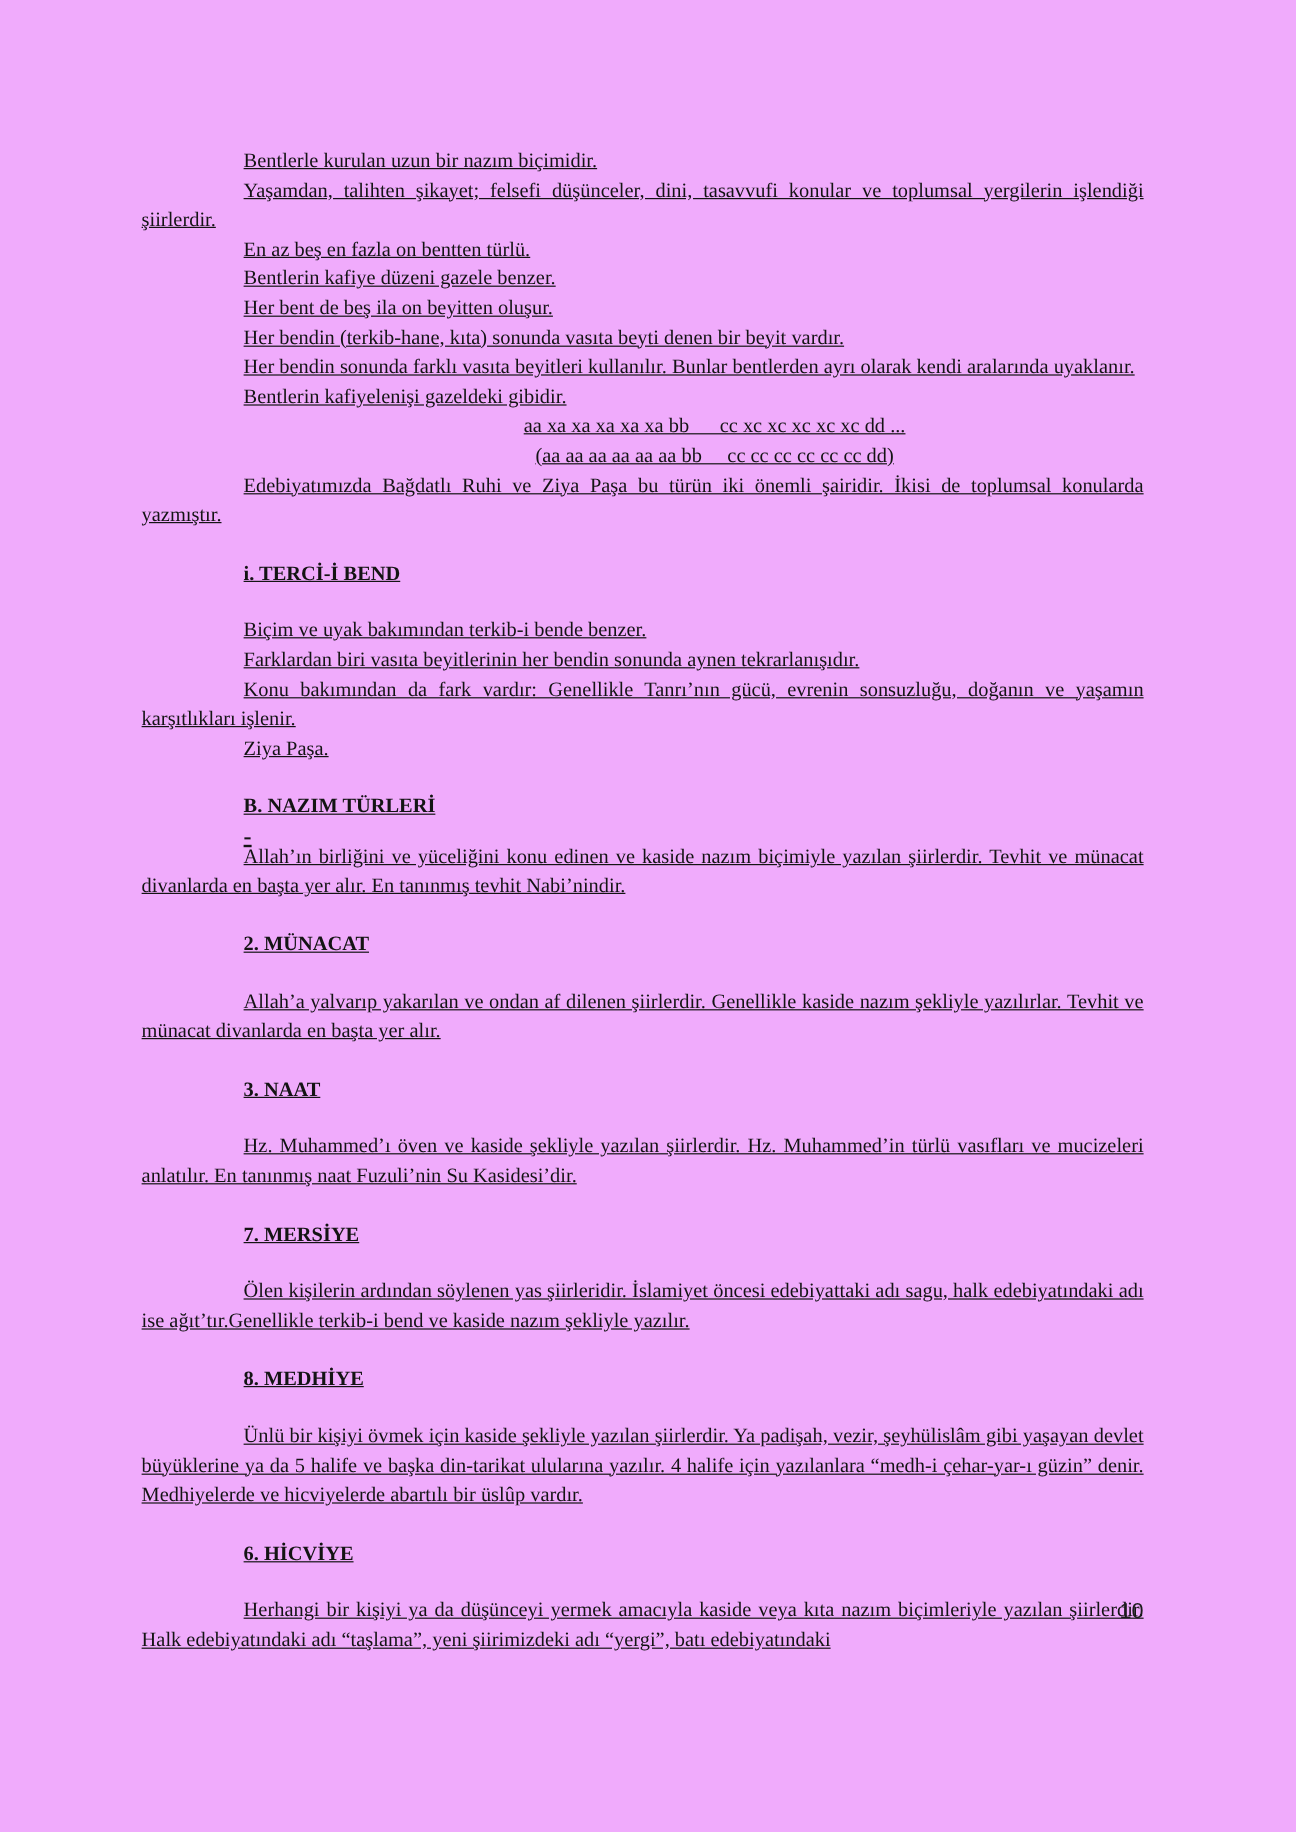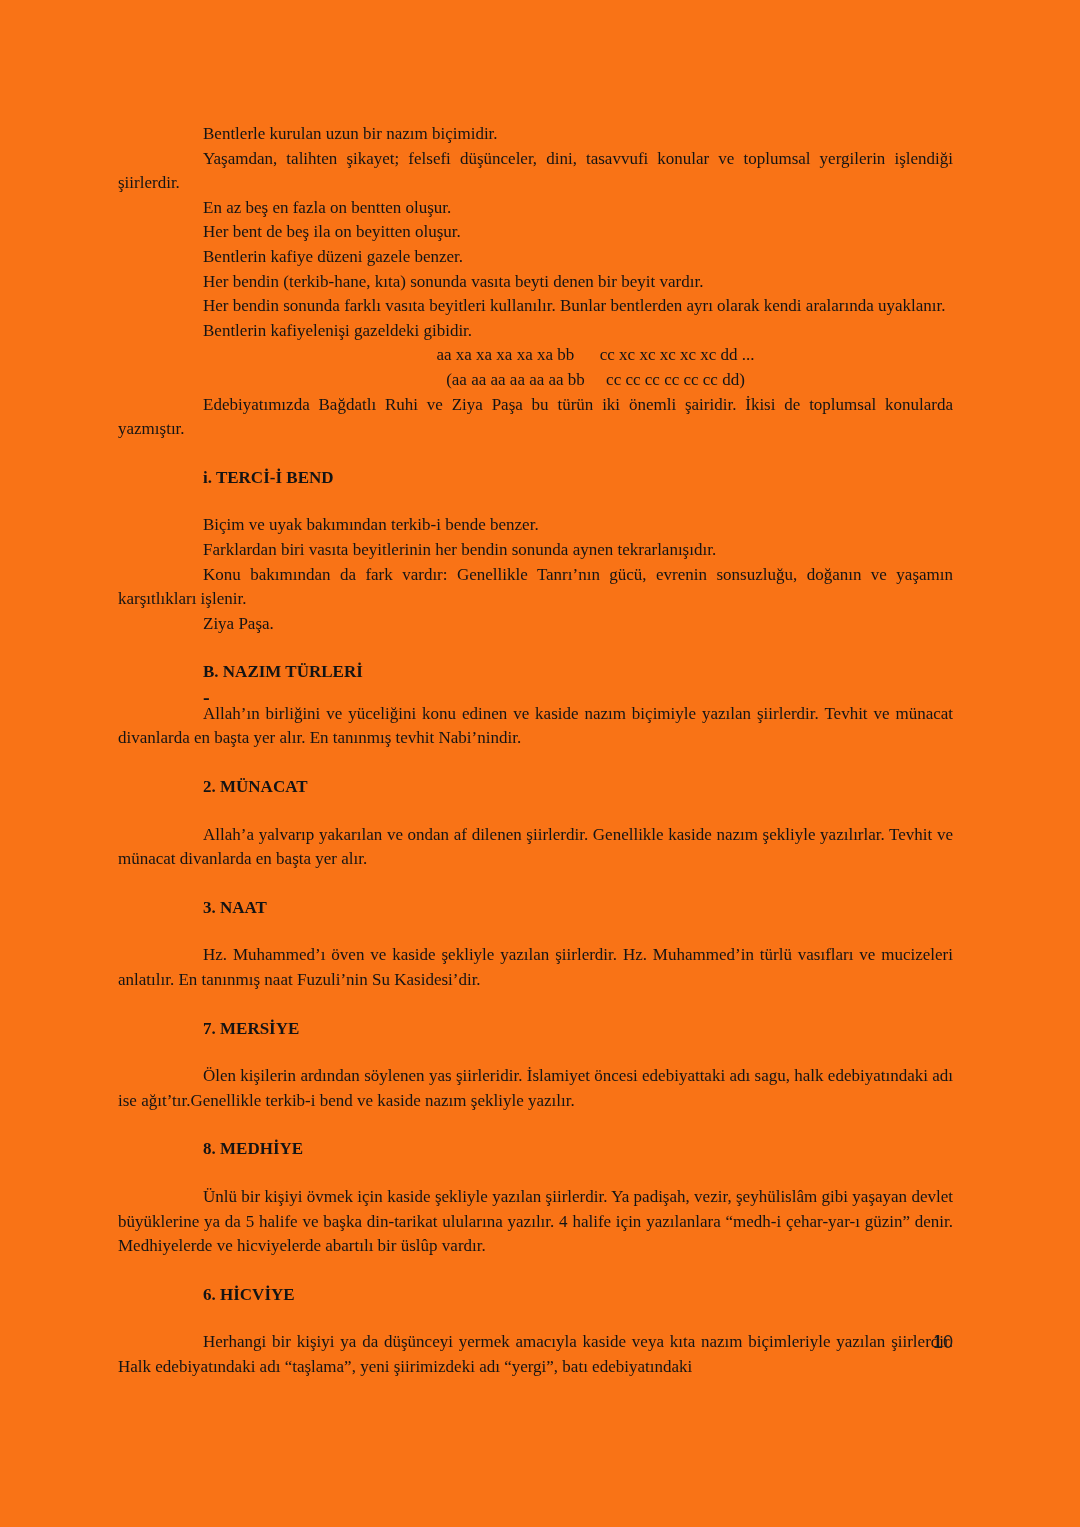--- a/index.html
+++ b/index.html
@@ -4,27 +4,28 @@
 <style>
   html, body {
     margin: 0;
     padding: 0;
     background: #ffffff;
   }
   .page {
     position: relative;
     width: 1080px;
     height: 1527px;
-    background: #f97316;
+    background: #f0abfc;
     box-sizing: border-box;
     overflow: hidden;
     font-family: "Liberation Serif", serif;
     font-size: 17px;
     line-height: 24.6px;
     color: #141414;
+    text-decoration: underline;
   }
   .doc-body {
     box-sizing: border-box;
     padding: 122px 127px 0 118px;
   }
   .block { margin: 0; }
   .paragraph {
     margin: 0;
     text-indent: 85px;
     text-align: justify;
@@ -57,23 +58,23 @@
     color: #1c1c1c;
   }
 </style>
 </head>
 <body>
 
 <div class="page">
   <div class="doc-body">
       <p class="block paragraph">Bentlerle kurulan uzun bir nazım biçimidir.</p>
       <p class="block paragraph">Yaşamdan, talihten şikayet; felsefi düşünceler, dini, tasavvufi konular ve toplumsal yergilerin işlendiği şiirlerdir.</p>
-      <p class="block paragraph">En az beş en fazla on bentten oluşur.</p>
+      <p class="block paragraph">En az beş en fazla on bentten türlü.</p>
+      <p class="block paragraph">Bentlerin kafiye düzeni gazele benzer.</p>
       <p class="block paragraph">Her bent de beş ila on beyitten oluşur.</p>
-      <p class="block paragraph">Bentlerin kafiye düzeni gazele benzer.</p>
       <p class="block paragraph">Her bendin (terkib-hane, kıta) sonunda vasıta beyti denen bir beyit vardır.</p>
       <p class="block paragraph">Her bendin sonunda farklı vasıta beyitleri kullanılır. Bunlar bentlerden ayrı olarak kendi aralarında  uyaklanır.</p>
       <p class="block paragraph">Bentlerin kafiyelenişi gazeldeki gibidir.</p>
       <p class="block scheme">aa xa xa xa xa xa bb      cc xc xc xc xc xc dd ...</p>
       <p class="block scheme">(aa aa aa aa aa aa bb     cc cc cc cc cc cc dd)</p>
       <p class="block paragraph">Edebiyatımızda Bağdatlı Ruhi ve Ziya Paşa bu türün iki önemli şairidir. İkisi de toplumsal konularda yazmıştır.</p>
       <h3 class="block heading">i. TERCİ-İ BEND</h3>
       <p class="block paragraph">Biçim ve uyak bakımından terkib-i bende benzer.</p>
       <p class="block paragraph">Farklardan biri vasıta beyitlerinin her bendin sonunda aynen tekrarlanışıdır.</p>
       <p class="block paragraph">Konu bakımından da fark vardır: Genellikle Tanrı’nın gücü, evrenin sonsuzluğu, doğanın ve yaşamın karşıtlıkları işlenir.</p>

